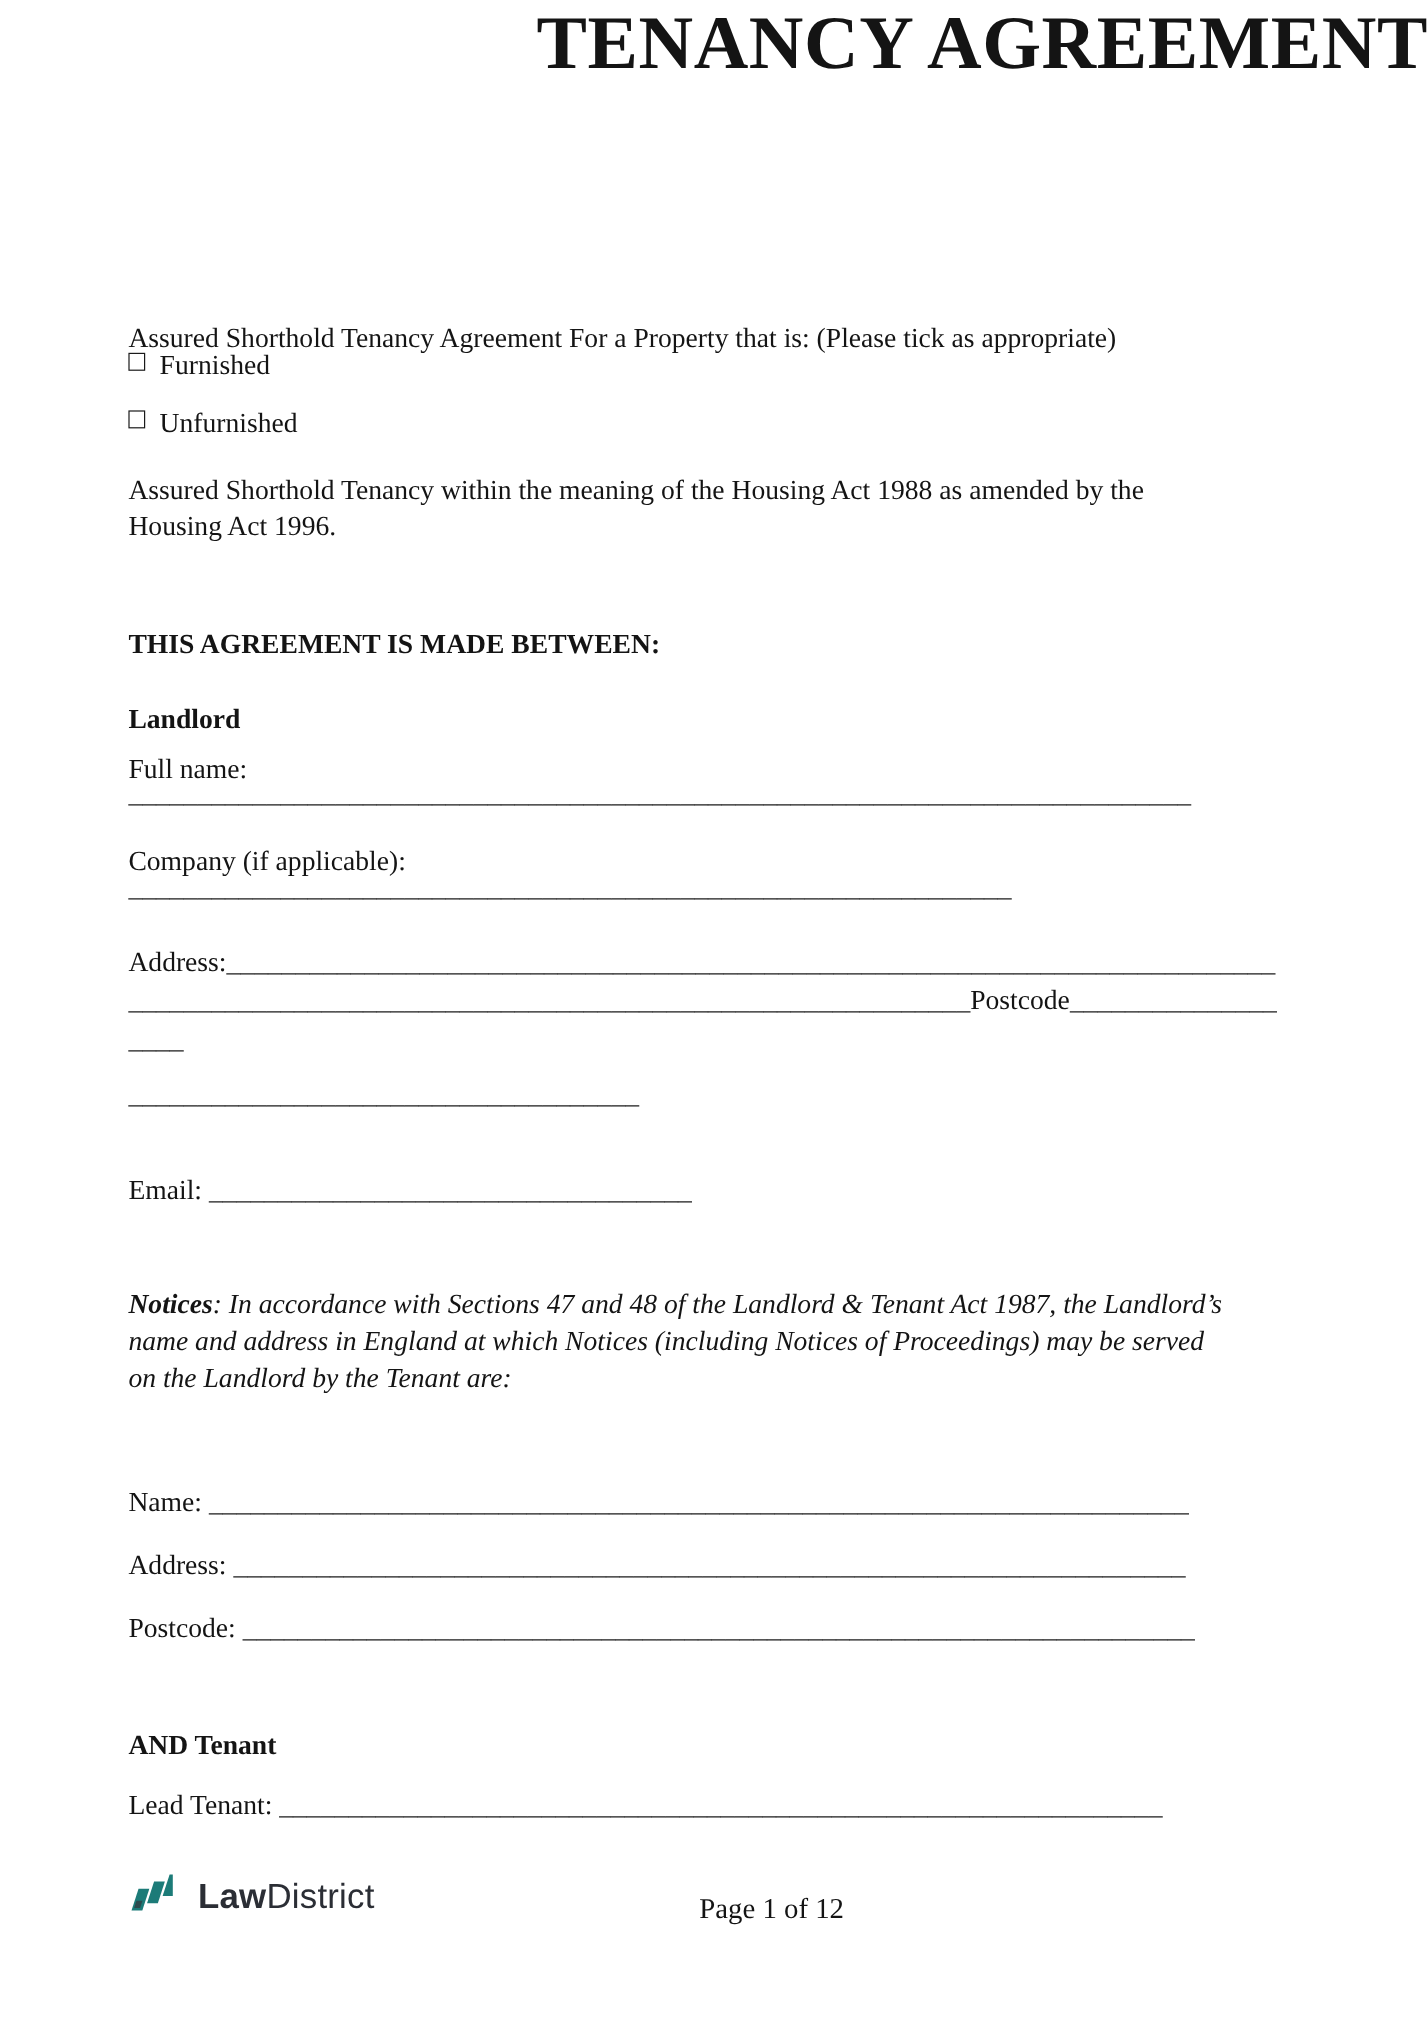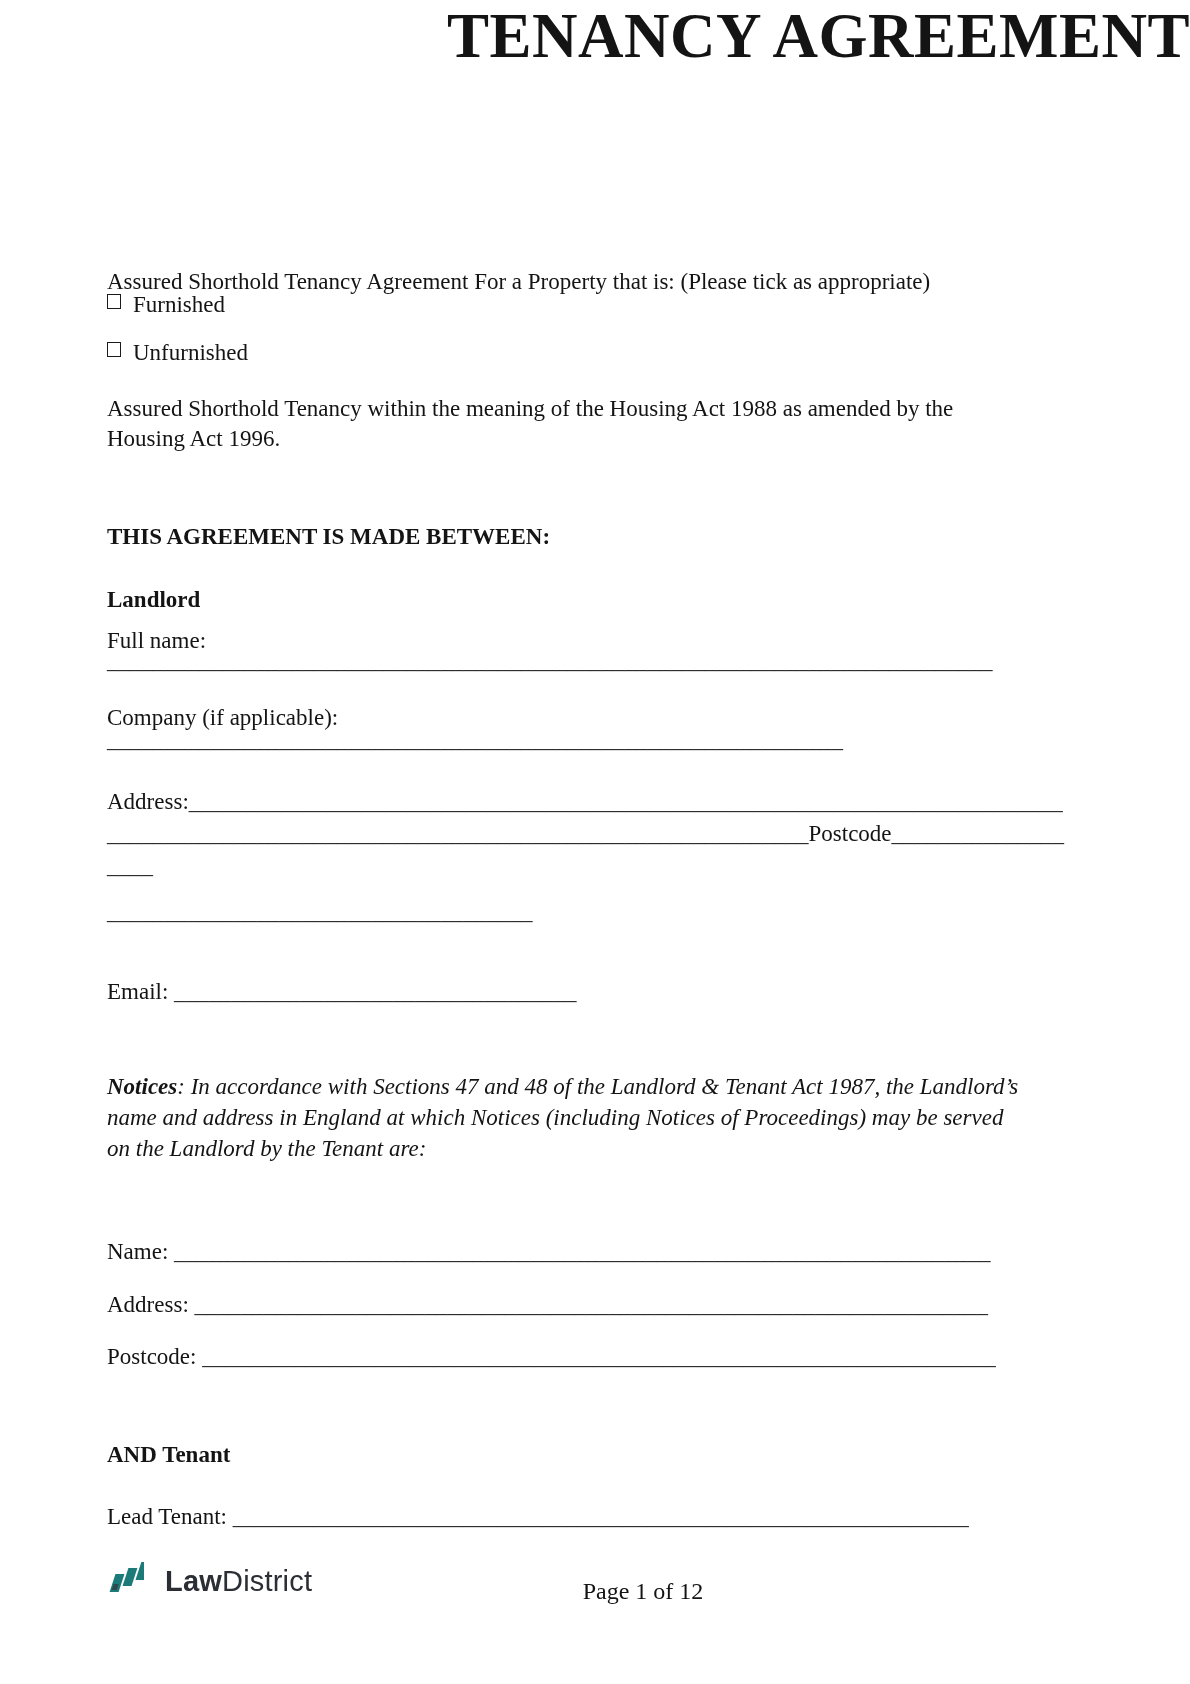--- a/index.html
+++ b/index.html
@@ -39,21 +39,21 @@
   #company-label  { top: 705px; }
   #company-line   { top: 727px; color: #2e2e2e; }
   #address-block  { top: 786px; line-height: 32px; }
   #telephone-block{ top: 896px; line-height: 32px; }
   #email-row      { top: 979px; }
   #notices-para   { top: 1071px; line-height: 31px; font-style: italic; }
   #name-row       { top: 1239px; }
   #address-row    { top: 1292px; }
   #postcode-row   { top: 1344px; }
   #tenant-h       { top: 1442px; font-weight: bold; }
-  #lead-row       { top: 1492px; margin-top: 12px; }
+  #lead-row       { top: 1492px; }
   .fill { color: #2e2e2e; }
   #footer-logo {
     position: absolute; left: 104px; top: 1560px;
     display: flex; align-items: center;
     font-family: "Liberation Sans", sans-serif;
     font-size: 29px; color: #2b2e35;
   }
   #footer-logo .logo-text { margin-left: 21px; letter-spacing: 0.2px; }
   #footer-logo .law { font-weight: bold; }
   #footer-logo .district { font-weight: normal; }

